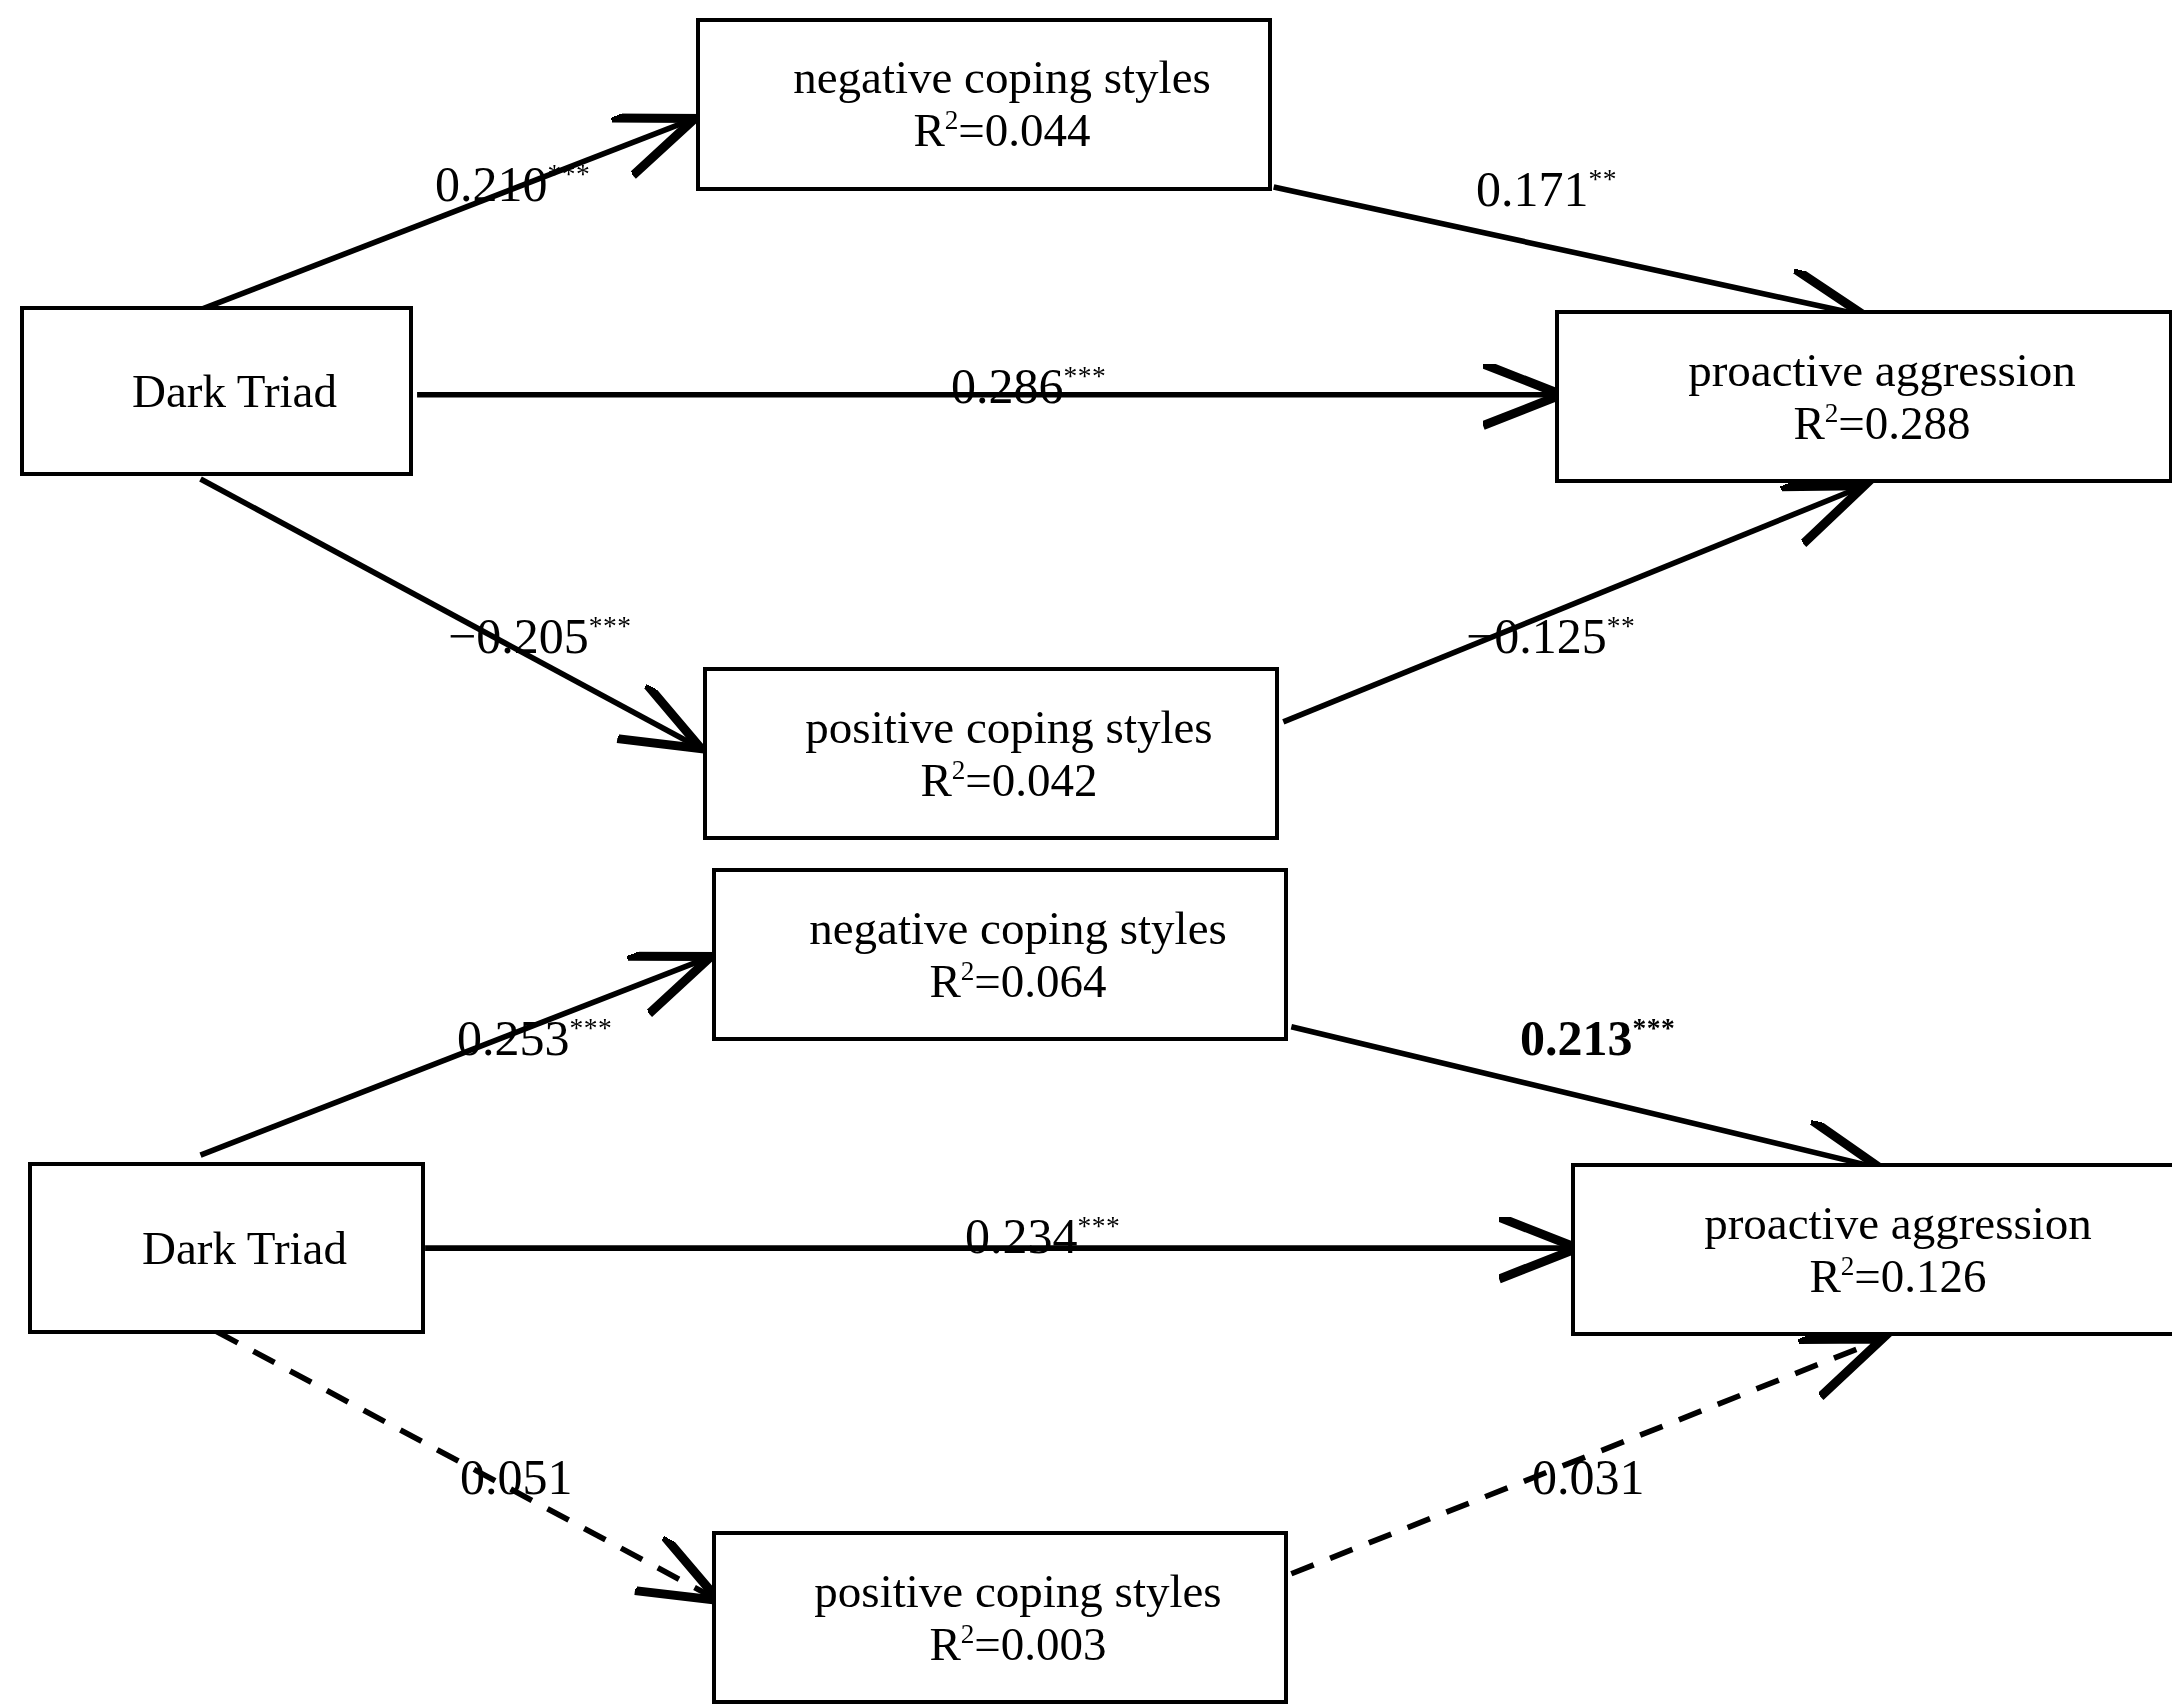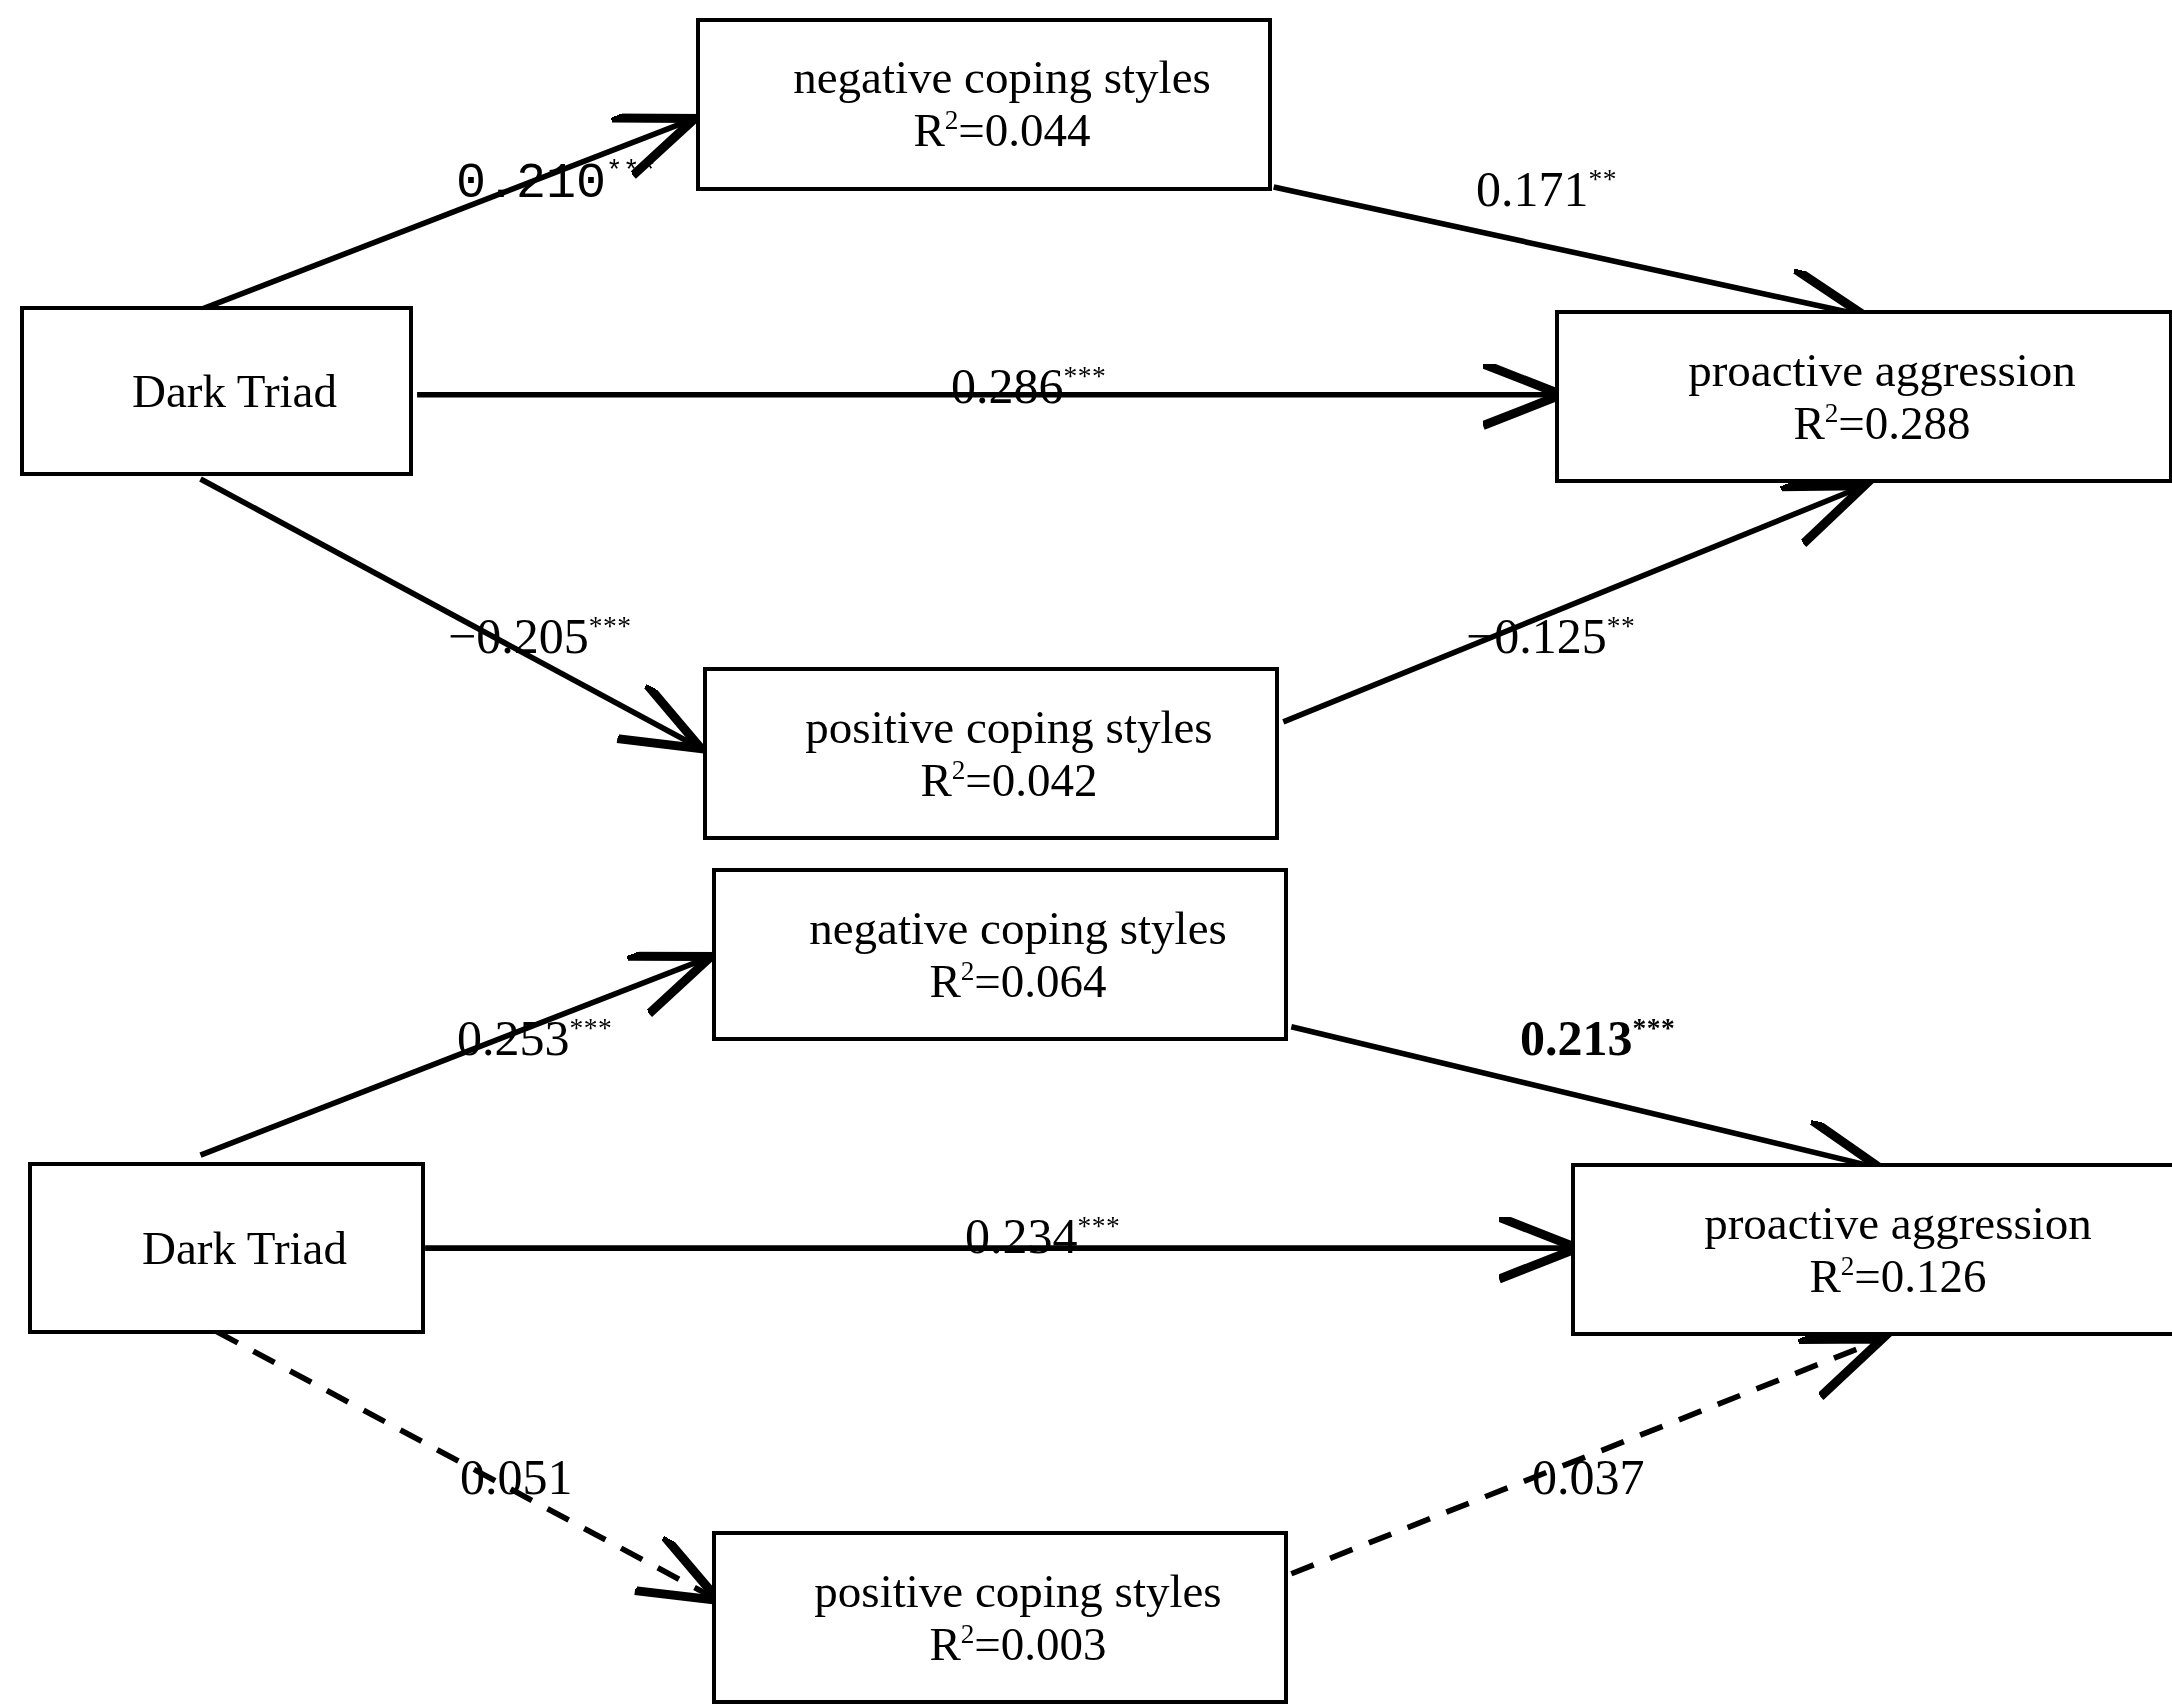--- a/index.html
+++ b/index.html
@@ -107,21 +107,21 @@
   <div class="node-box" style="left:703px; top:667px; width:576px; height:173px;">
     <div class="node-title">positive coping styles</div>
     <div class="node-r2"><span>R</span><sup>2</sup><span>=0.042</span></div>
   </div>
 
   <div class="node-box" style="left:1555px; top:310px; width:618px; height:173px;">
     <div class="node-title">proactive aggression</div>
     <div class="node-r2"><span>R</span><sup>2</sup><span>=0.288</span></div>
   </div>
 
-  <div class="coef" style="left:456px; top:155px;font-family:Liberation Mono, monospace;"><span>0.210</span><sup>***</sup></div>
+  <div class="coef" style="left:435px; top:155px;"><span>0.210</span><sup>***</sup></div>
 
   <div class="coef" style="left:1476px; top:160px;"><span>0.171</span><sup>**</sup></div>
 
   <div class="coef" style="left:951px; top:357px;"><span>0.286</span><sup>***</sup></div>
 
   <div class="coef" style="left:448px; top:607px;"><span>−0.205</span><sup>***</sup></div>
 
   <div class="coef" style="left:1466px; top:607px;text-align:right;"><span>−0.125</span><sup>**</sup></div>
 
   <div class="node-box" style="left:28px; top:1162px; width:397px; height:172px;">
@@ -144,16 +144,16 @@
   </div>
 
   <div class="coef" style="left:457px; top:1009px;"><span>0.253</span><sup>***</sup></div>
 
   <div class="coef" style="left:1520px; top:1009px;font-weight:bold;"><span>0.213</span><sup>***</sup></div>
 
   <div class="coef" style="left:965px; top:1207px;"><span>0.234</span><sup>***</sup></div>
 
   <div class="coef" style="left:460px; top:1448px;"><span>0.051</span><sup></sup></div>
 
-  <div class="coef" style="left:1532px; top:1448px;"><span>0.037</span><sup></sup></div>
+  <div class="coef" style="left:1532px; top:1448px;"><span>0.031</span><sup></sup></div>
 
 </div>
 
 
 </body></html>

